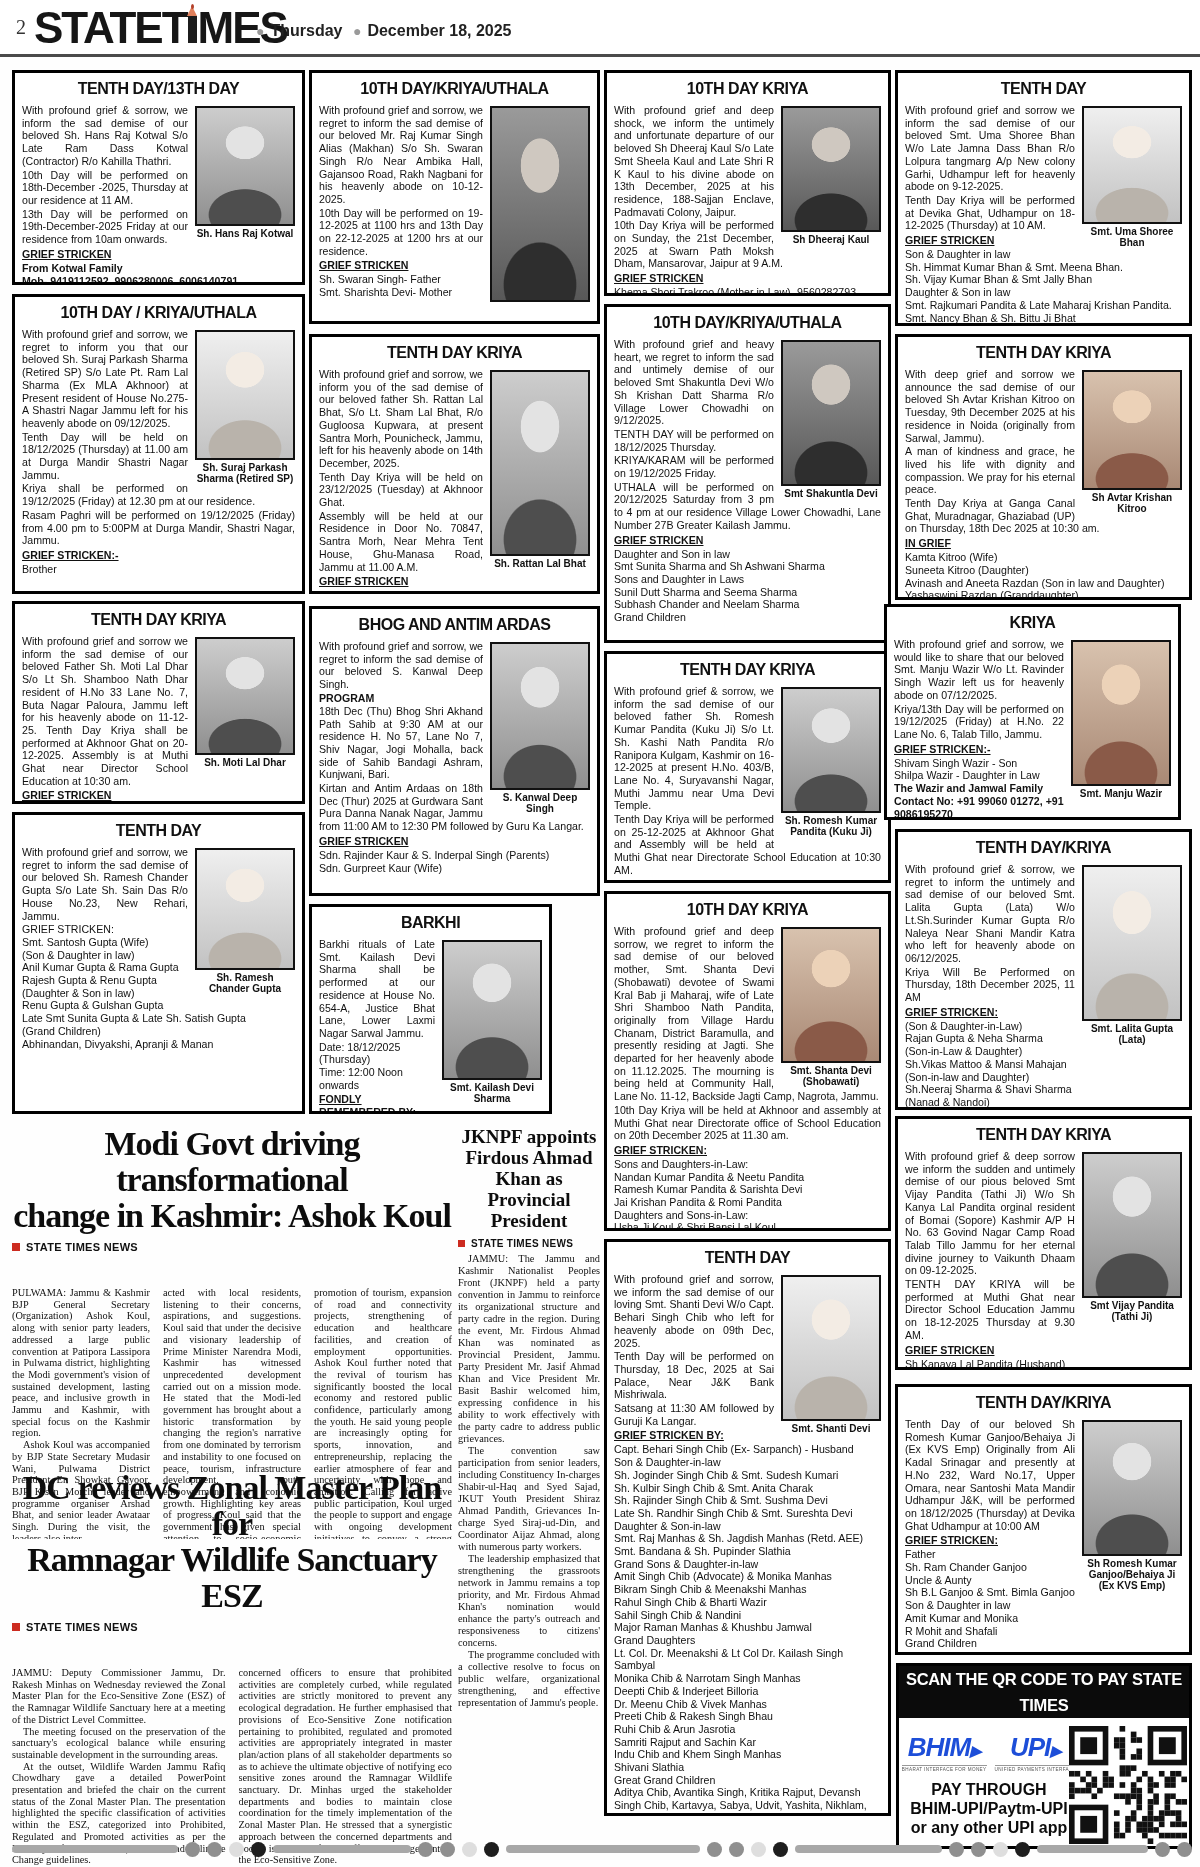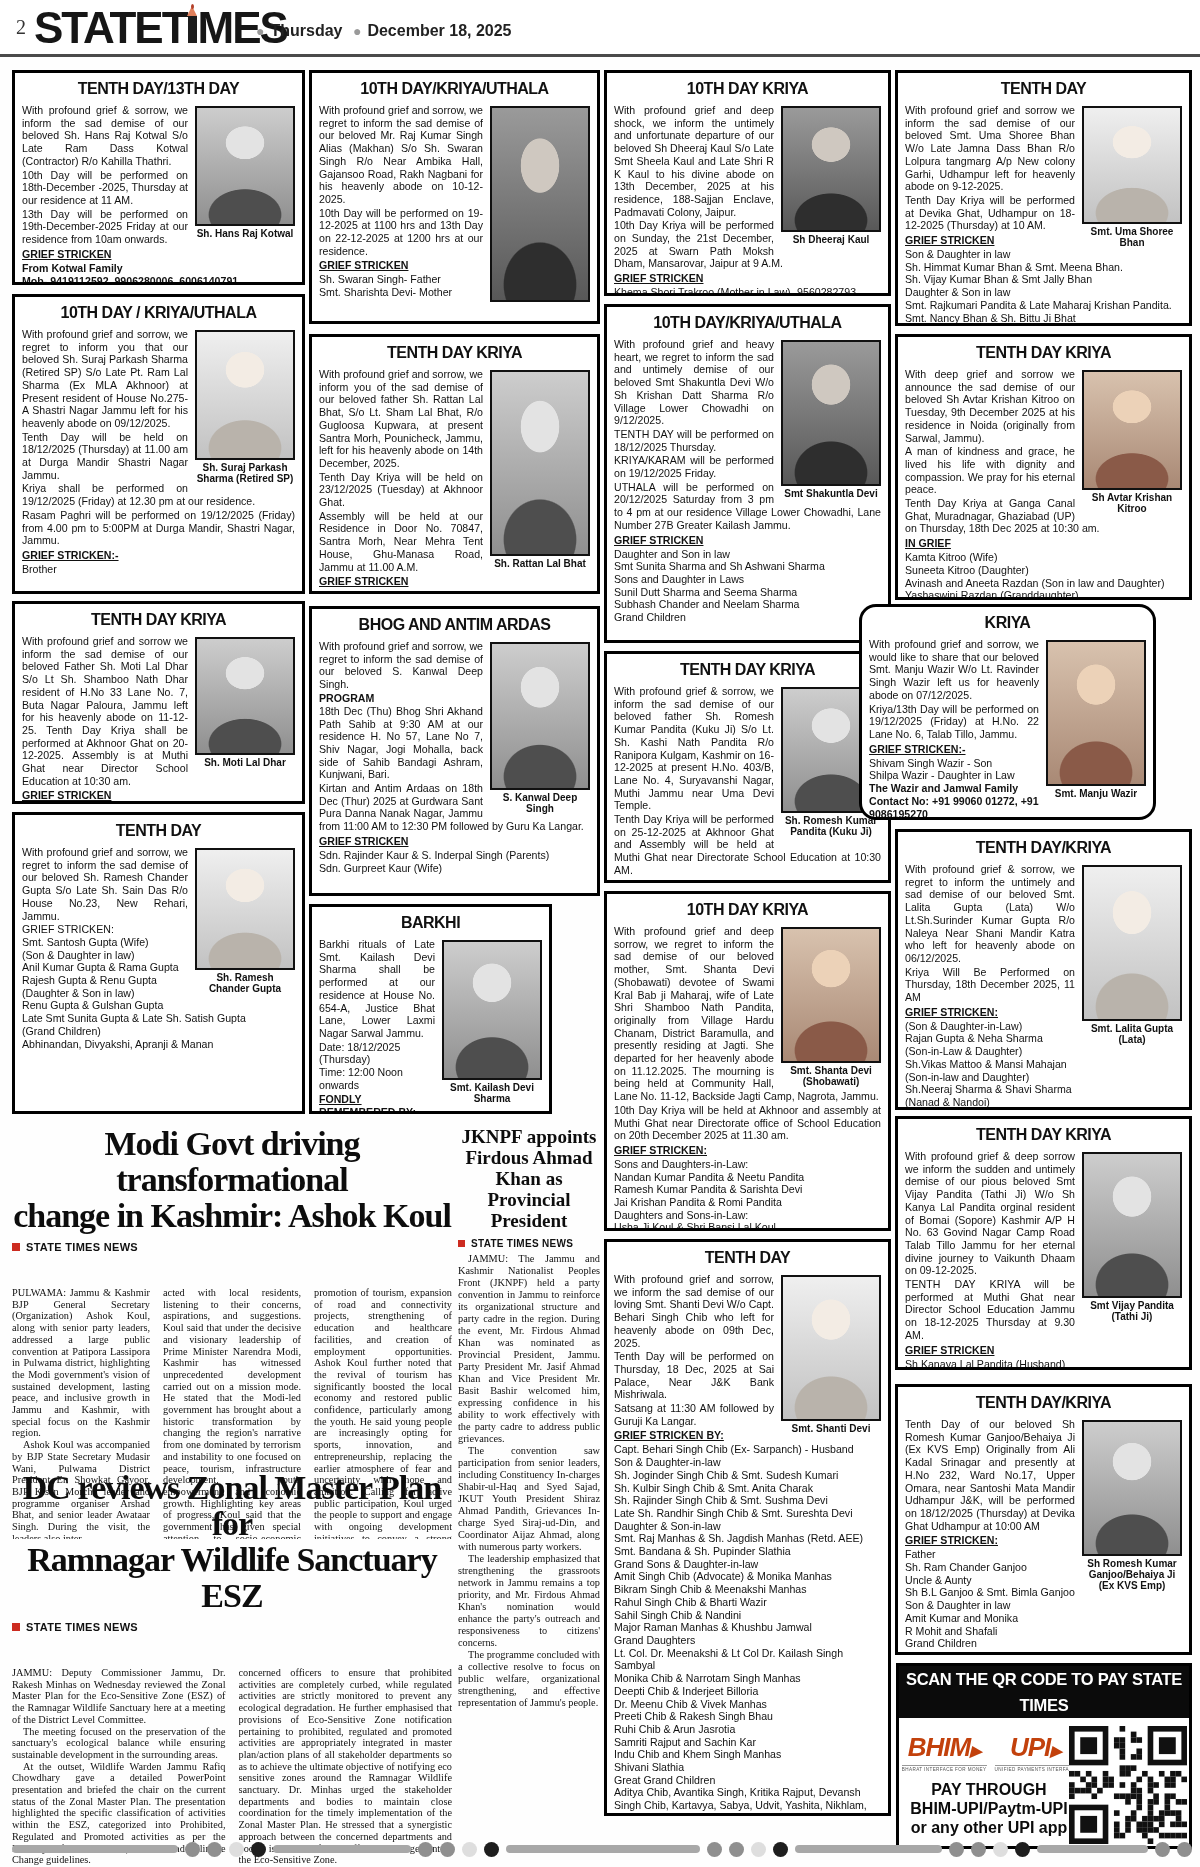--- a/index.html
+++ b/index.html
@@ -42,21 +42,21 @@
   .acol p{margin:0;text-indent:11px;}
   .acol p:first-child{text-indent:0;}
   .jk-body{font-family:"Liberation Serif",serif;font-size:10.3px;line-height:12px;text-align:justify;overflow:hidden;}
   .jk-body p{margin:0;text-indent:10px;}
   
   .qrbox{position:absolute;box-sizing:border-box;border:3px solid #000;background:#fff;}
   .qrhead{background:#0b0b0b;color:#fff;text-align:center;font-weight:bold;font-size:16.5px;line-height:26px;letter-spacing:-0.3px;}
   .qrrow{display:flex;align-items:center;justify-content:space-between;padding:8px 10px 6px;}
   .upilogos{display:flex;align-items:flex-start;justify-content:center;gap:8px;}
   .upilogo{text-align:center;}
-  .upiword{font-style:italic;font-weight:bold;font-size:26px;letter-spacing:-1px;color:#c2410c;line-height:26px;}
+  .upiword{font-style:italic;font-weight:bold;font-size:26px;letter-spacing:-1px;color:#1d4ed8;line-height:26px;}
   .upiword .arrow{font-size:15px;}
   .upisub{font-size:4.6px;color:#555;letter-spacing:0.4px;border-top:1px solid #999;margin-top:1px;padding-top:1px;white-space:nowrap;}
   .paylines{font-weight:bold;text-align:center;font-size:16px;line-height:19px;margin-top:8px;color:#0c0c0c;}
   
   .strip{position:absolute;left:12px;top:1840px;width:1180px;height:18px;display:flex;align-items:center;gap:7px;}
   .sbar{height:8px;background:#a8a8a8;border-radius:4px;}
   .sdot{width:15px;height:15px;border-radius:50%;flex:0 0 auto;}
 </style>
 </head>
 <body>
@@ -295,21 +295,21 @@
       </div>
       <div class="p-j">With deep grief and sorrow we announce the sad demise of our beloved Sh Avtar Krishan Kitroo on Tuesday, 9th December 2025 at his residence in Noida (originally from Sarwal, Jammu).</div>
       <div class="p-j">A man of kindness and grace, he lived his life with dignity and compassion. We pray for his eternal peace.</div>
       <div class="p-j">Tenth Day Kriya at Ganga Canal Ghat, Muradnagar, Ghaziabad (UP) on Thursday, 18th Dec 2025 at 10:30 am.</div>
       <div class="p-u">IN GRIEF</div>
       <div class="p-l">Kamta Kitroo (Wife)</div>
       <div class="p-l">Suneeta Kitroo (Daughter)</div>
       <div class="p-l">Avinash and Aneeta Razdan (Son in law and Daughter)</div>
       <div class="p-l">Yashaswini Razdan (Granddaughter)</div>
     </div>
-    <div class="obit" style="left: 859px; top: 604px; width: 297px; height: 216px; border-radius: 17px;">
+    <div class="obit" style="left: 884px; top: 604px; width: 297px; height: 216px;">
       <h2>KRIYA</h2>
       <div class="pwrap">
         <div class="pic tone-color" style="height: 146px;"></div>
         <div class="cap">Smt. Manju Wazir</div>
       </div>
       <div class="p-j">With profound grief and sorrow, we would like to share that our beloved Smt. Manju Wazir W/o Lt. Ravinder Singh Wazir left us for heavenly abode on 07/12/2025.</div>
       <div class="p-j">Kriya/13th Day will be performed on 19/12/2025 (Friday) at H.No. 22 Lane No. 6, Talab Tillo, Jammu.</div>
       <div class="p-u">GRIEF STRICKEN:-</div>
       <div class="p-l">Shivam Singh Wazir - Son</div>
       <div class="p-l">Shilpa Wazir - Daughter in Law</div>

